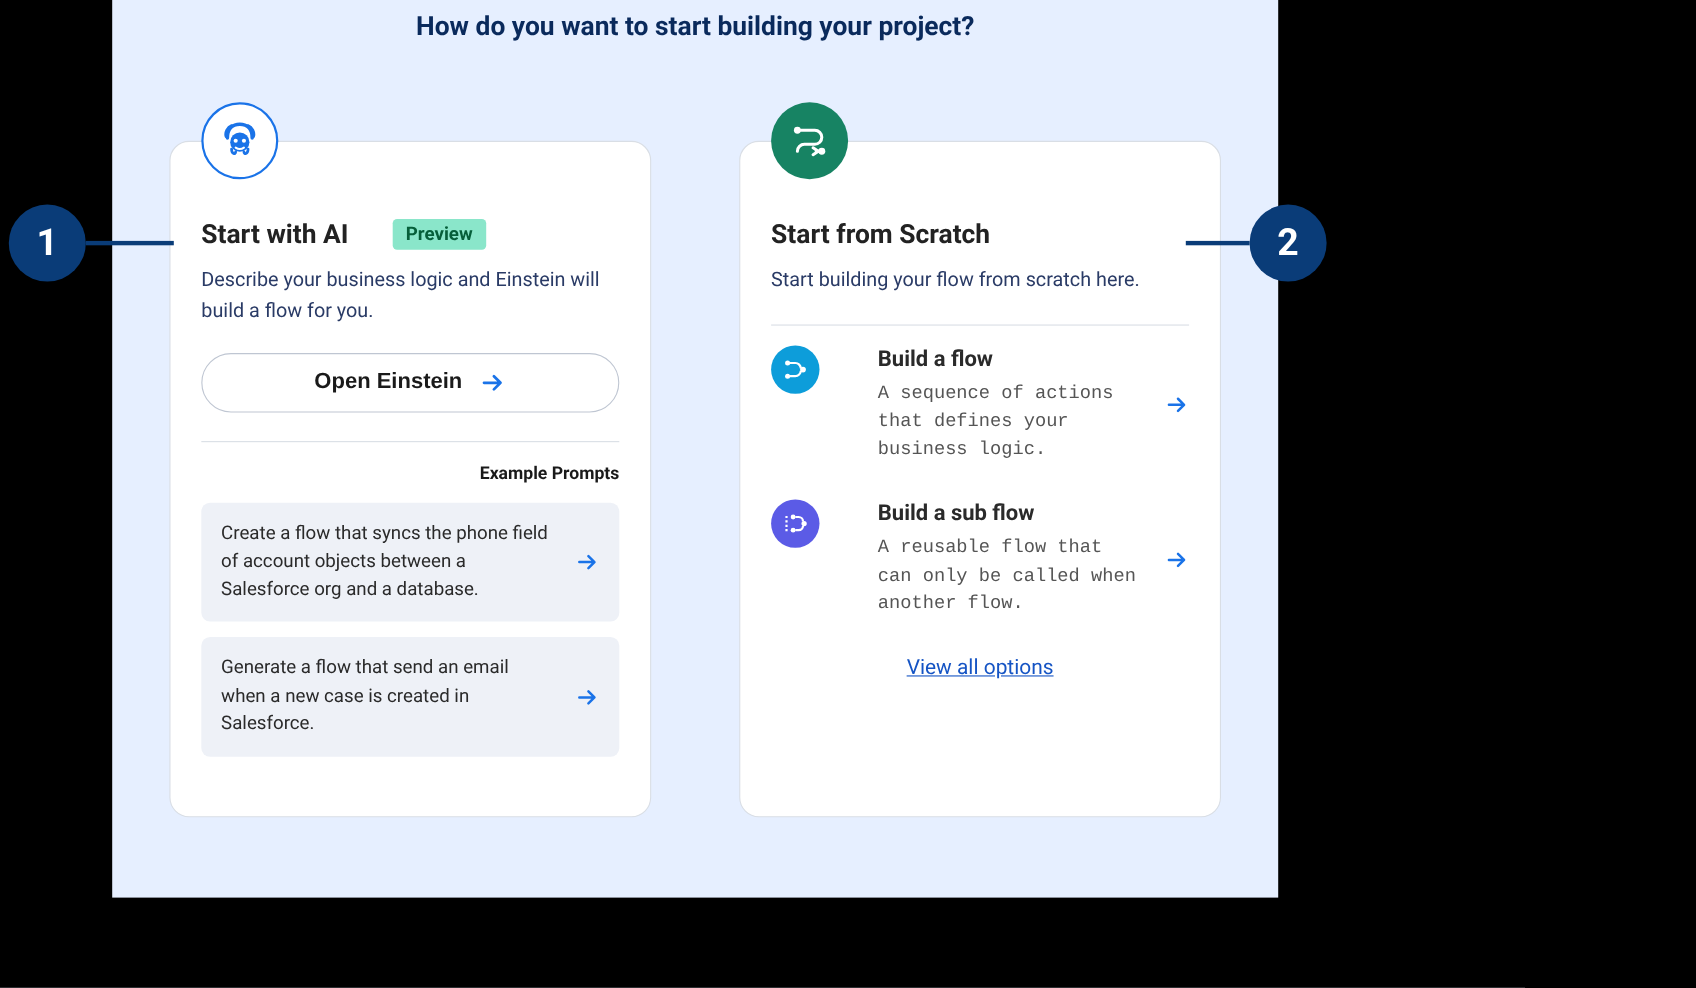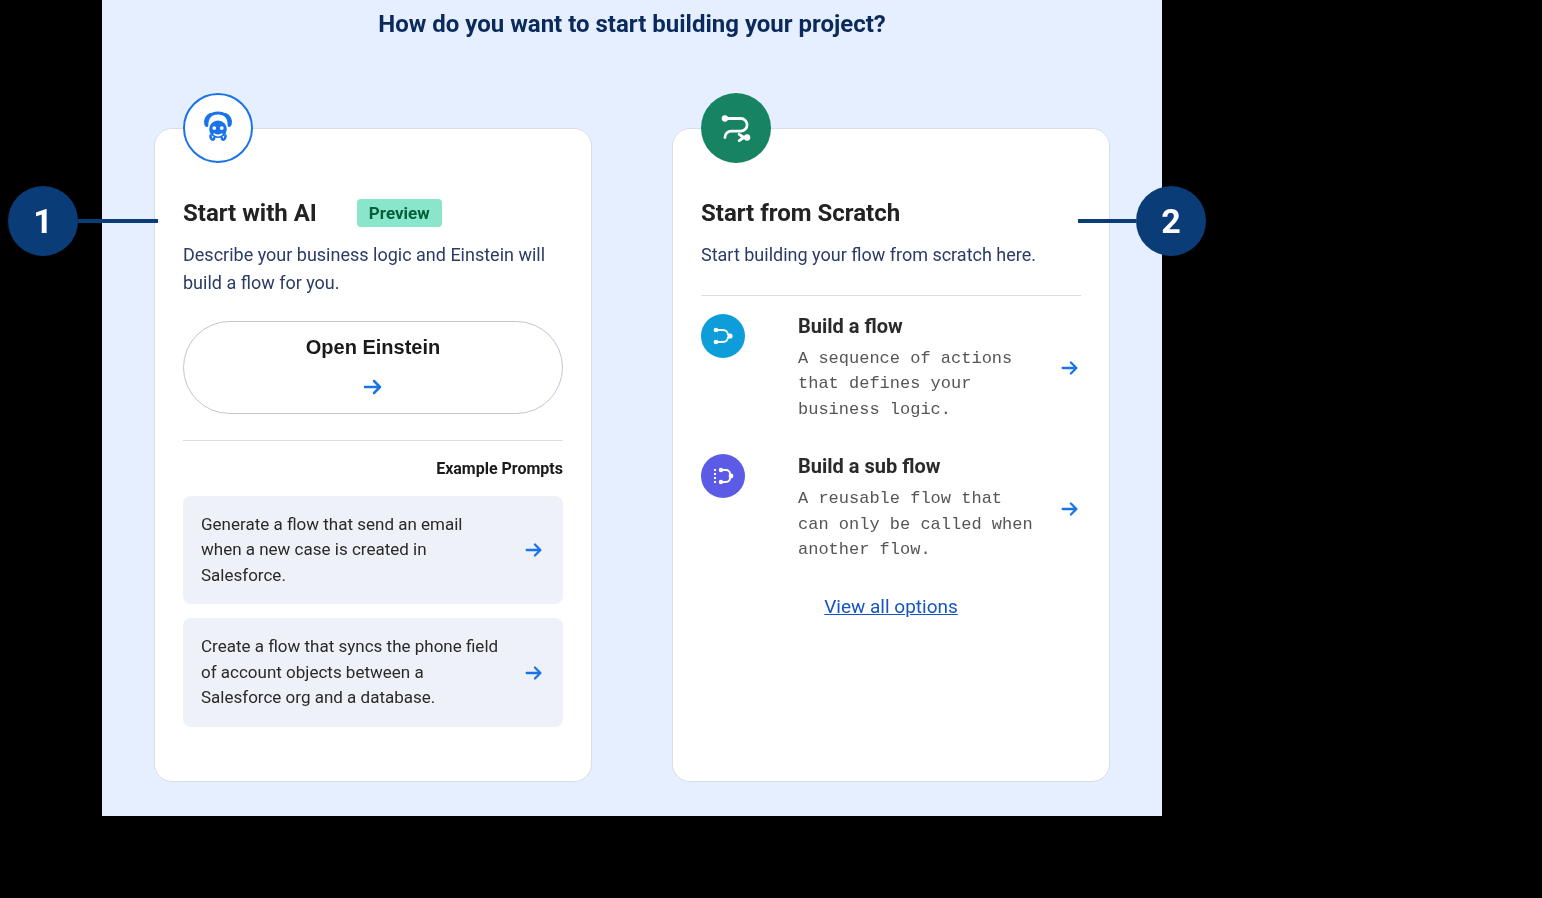--- a/index.html
+++ b/index.html
@@ -93,21 +93,20 @@
       border-radius: 999px;
       padding: 14px 0;
       font-size: 20px;
       font-weight: 700;
       color: #1a1a1a;
       display: flex;
       align-items: center;
       justify-content: center;
       gap: 16px;
       cursor: pointer;
-      flex-direction: column;
     }
     .primary-button .arrow { color: #1a73e8; display: flex; }
     .divider {
       border: none;
       border-top: 1px solid #d9dee5;
       margin: 26px 0 18px 0;
     }
     .subheader {
       font-size: 16px;
       font-weight: 700;
@@ -253,30 +252,30 @@
               <path d="M4 12h14M13 6l6 6-6 6" stroke="currentColor" stroke-width="2.5" fill="none" stroke-linecap="round" stroke-linejoin="round"></path>
             </svg>
         </span>
       </button>
 
       <hr class="divider">
 
       <div class="subheader">Example Prompts</div>
 
       <div class="prompt-item">
-        <div class="txt">Generate a flow that send an email when a new case is created in Salesforce.</div>
+        <div class="txt">Create a flow that syncs the phone field of account objects between a Salesforce org and a database.</div>
         <span class="arrow">
           <svg width="22" height="22" viewBox="0 0 24 24">
               <path d="M4 12h14M13 6l6 6-6 6" stroke="currentColor" stroke-width="2.5" fill="none" stroke-linecap="round" stroke-linejoin="round"></path>
             </svg>
         </span>
       </div>
 
       <div class="prompt-item">
-        <div class="txt">Create a flow that syncs the phone field of account objects between a Salesforce org and a database.</div>
+        <div class="txt">Generate a flow that send an email when a new case is created in Salesforce.</div>
         <span class="arrow">
           <svg width="22" height="22" viewBox="0 0 24 24">
               <path d="M4 12h14M13 6l6 6-6 6" stroke="currentColor" stroke-width="2.5" fill="none" stroke-linecap="round" stroke-linejoin="round"></path>
             </svg>
         </span>
       </div>
     </div>
 
     <div class="card">
       <div class="card-icon scratch">

